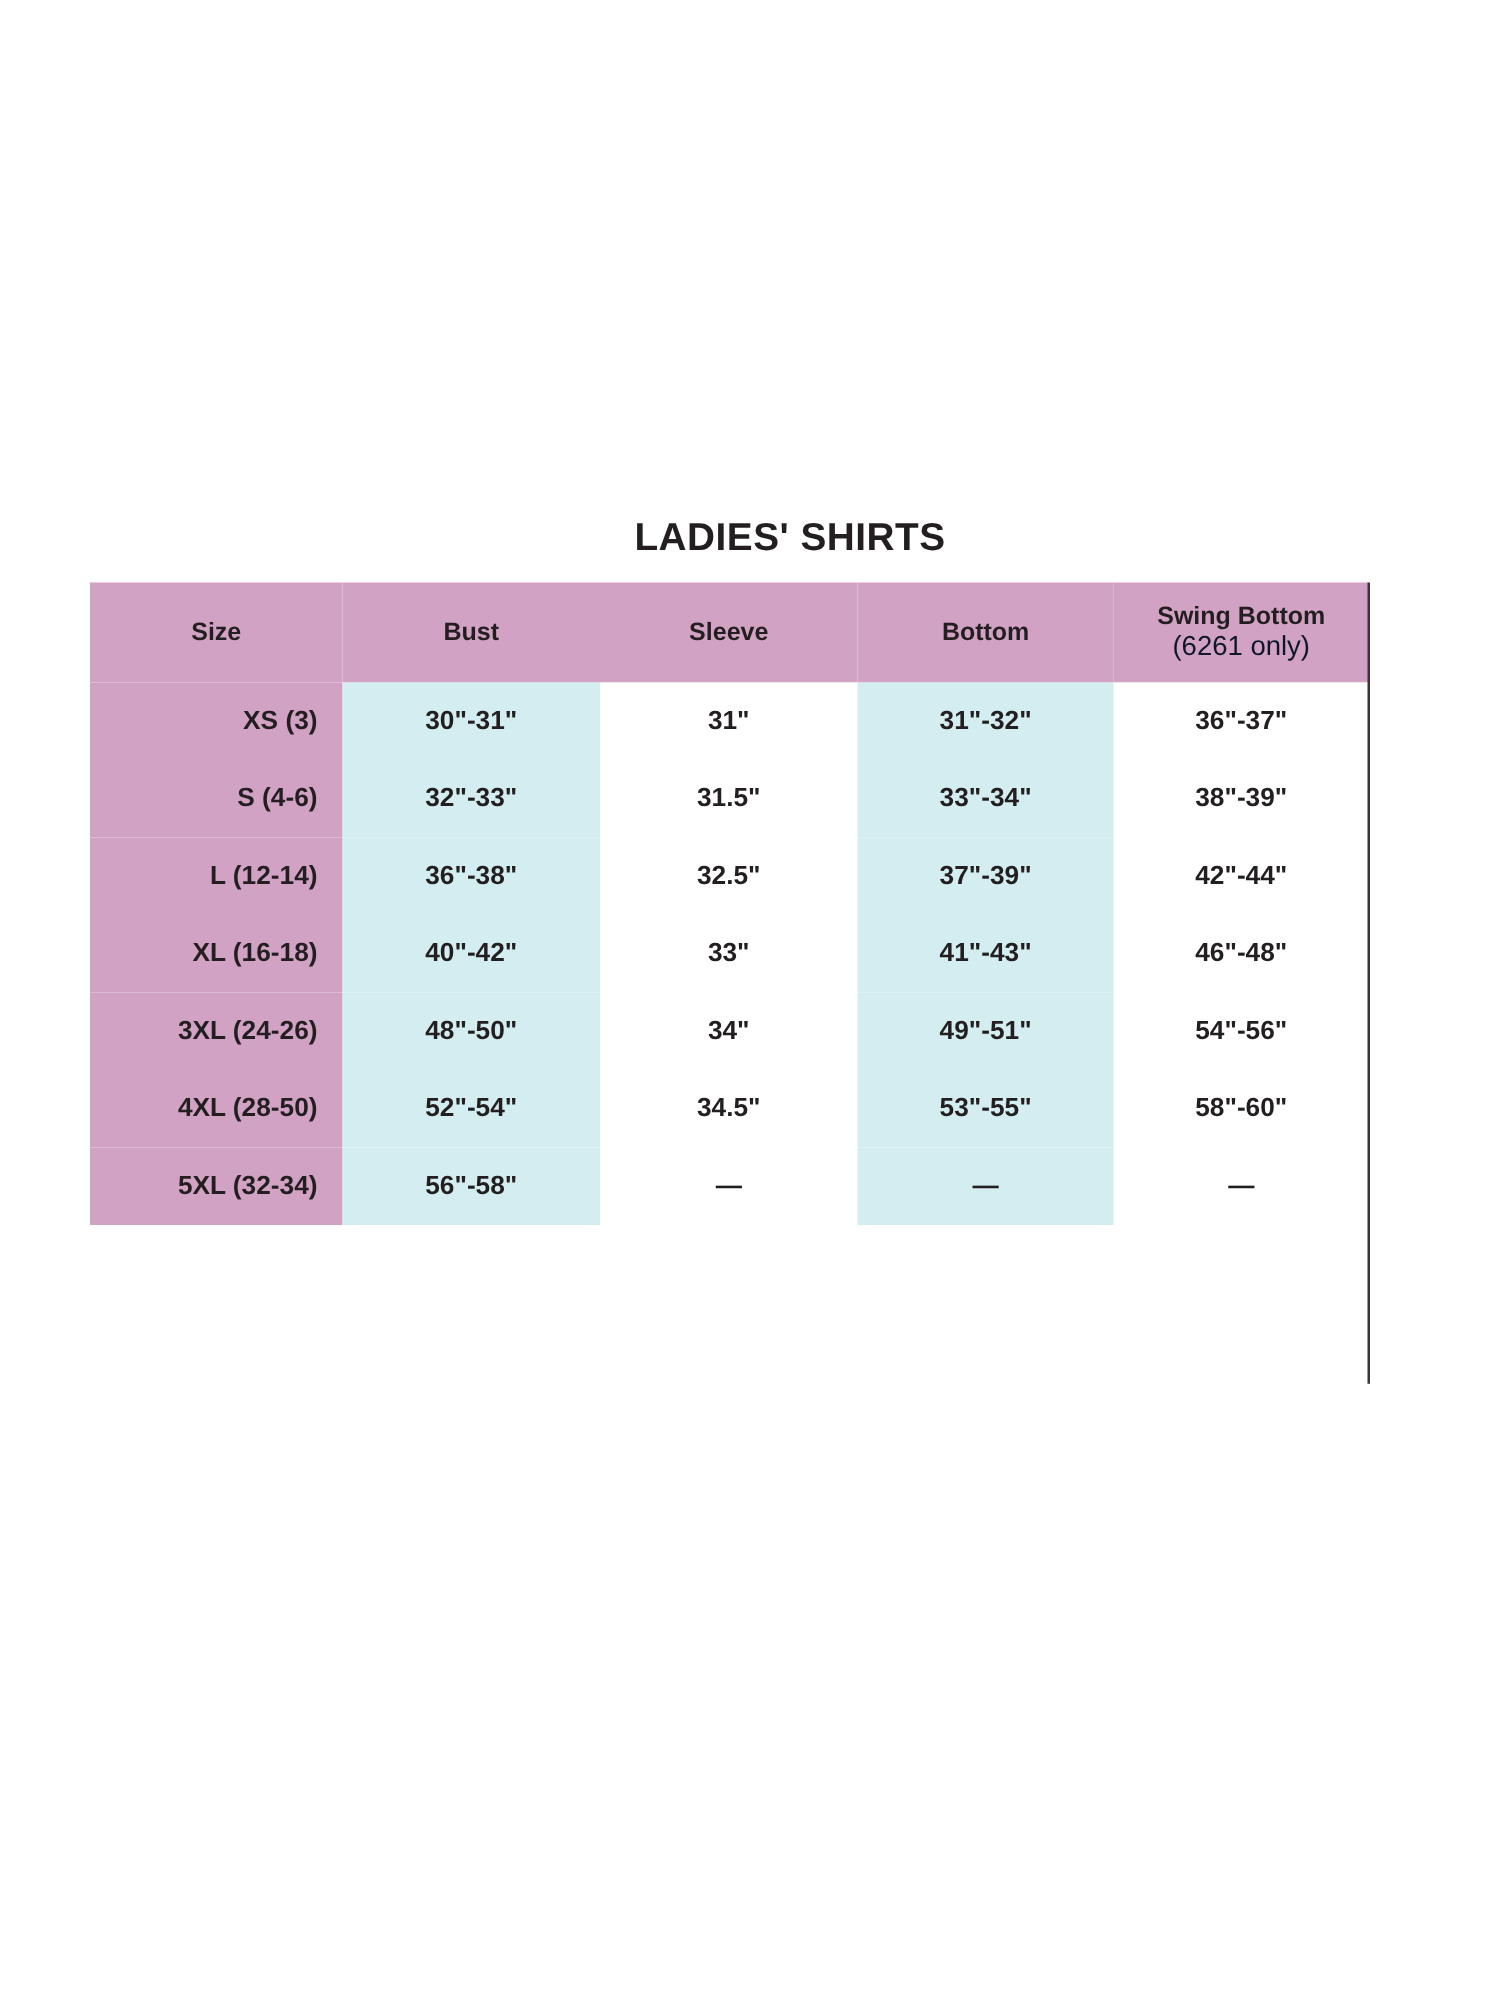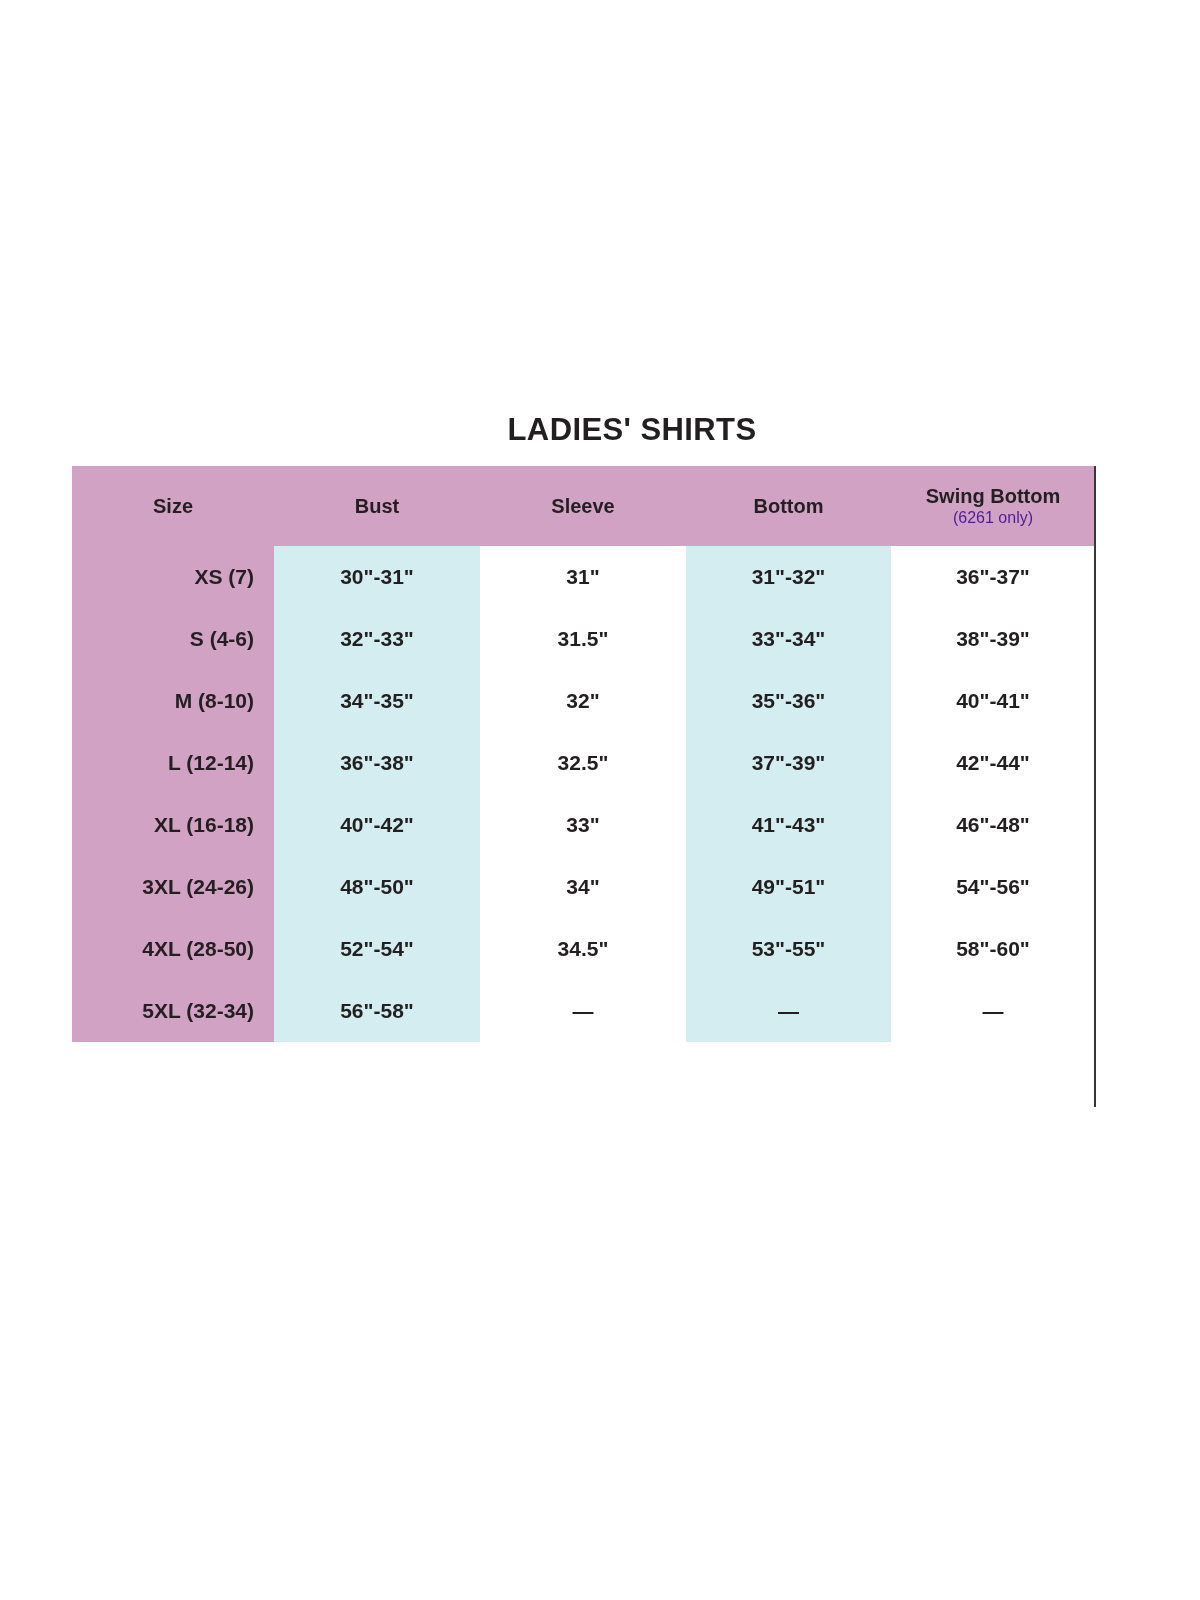--- a/index.html
+++ b/index.html
@@ -62,23 +62,23 @@
     font-size: 20px;
     font-weight: bold;
     text-align: center;
     height: 80px;
     vertical-align: middle;
     padding: 0;
     line-height: 1.12;
   }
   thead th .sub {
     display: block;
-    font-size: 16px;
+    font-size: 22px;
     font-weight: normal;
-    color: #4c1d95;
+    color: #0f172a;
     margin-top: 1px;
   }
 
   tbody td {
     height: 62px;
     font-size: 21px;
     font-weight: bold;
     text-align: center;
     vertical-align: middle;
     padding: 0;
@@ -130,42 +130,35 @@
           <th><span>Bottom</span></th>
           <th>
             <span>Swing Bottom</span>
             <span class="sub">(6261 only)</span>
           </th>
         </tr>
       </thead>
       <tbody>
 
         <tr>
-          <td class="size-cell">XS (7)</td>
+          <td class="size-cell">XS (3)</td>
           <td class="tint">30"-31"</td>
           <td>31"</td>
           <td class="tint">31"-32"</td>
           <td>36"-37"</td>
         </tr>
 
         <tr>
           <td class="size-cell">S (4-6)</td>
           <td class="tint">32"-33"</td>
           <td>31.5"</td>
           <td class="tint">33"-34"</td>
           <td>38"-39"</td>
         </tr>
 
-        <tr>
-          <td class="size-cell">M (8-10)</td>
-          <td class="tint">34"-35"</td>
-          <td>32"</td>
-          <td class="tint">35"-36"</td>
-          <td>40"-41"</td>
-        </tr>
 
         <tr>
           <td class="size-cell">L (12-14)</td>
           <td class="tint">36"-38"</td>
           <td>32.5"</td>
           <td class="tint">37"-39"</td>
           <td>42"-44"</td>
         </tr>
 
         <tr>

